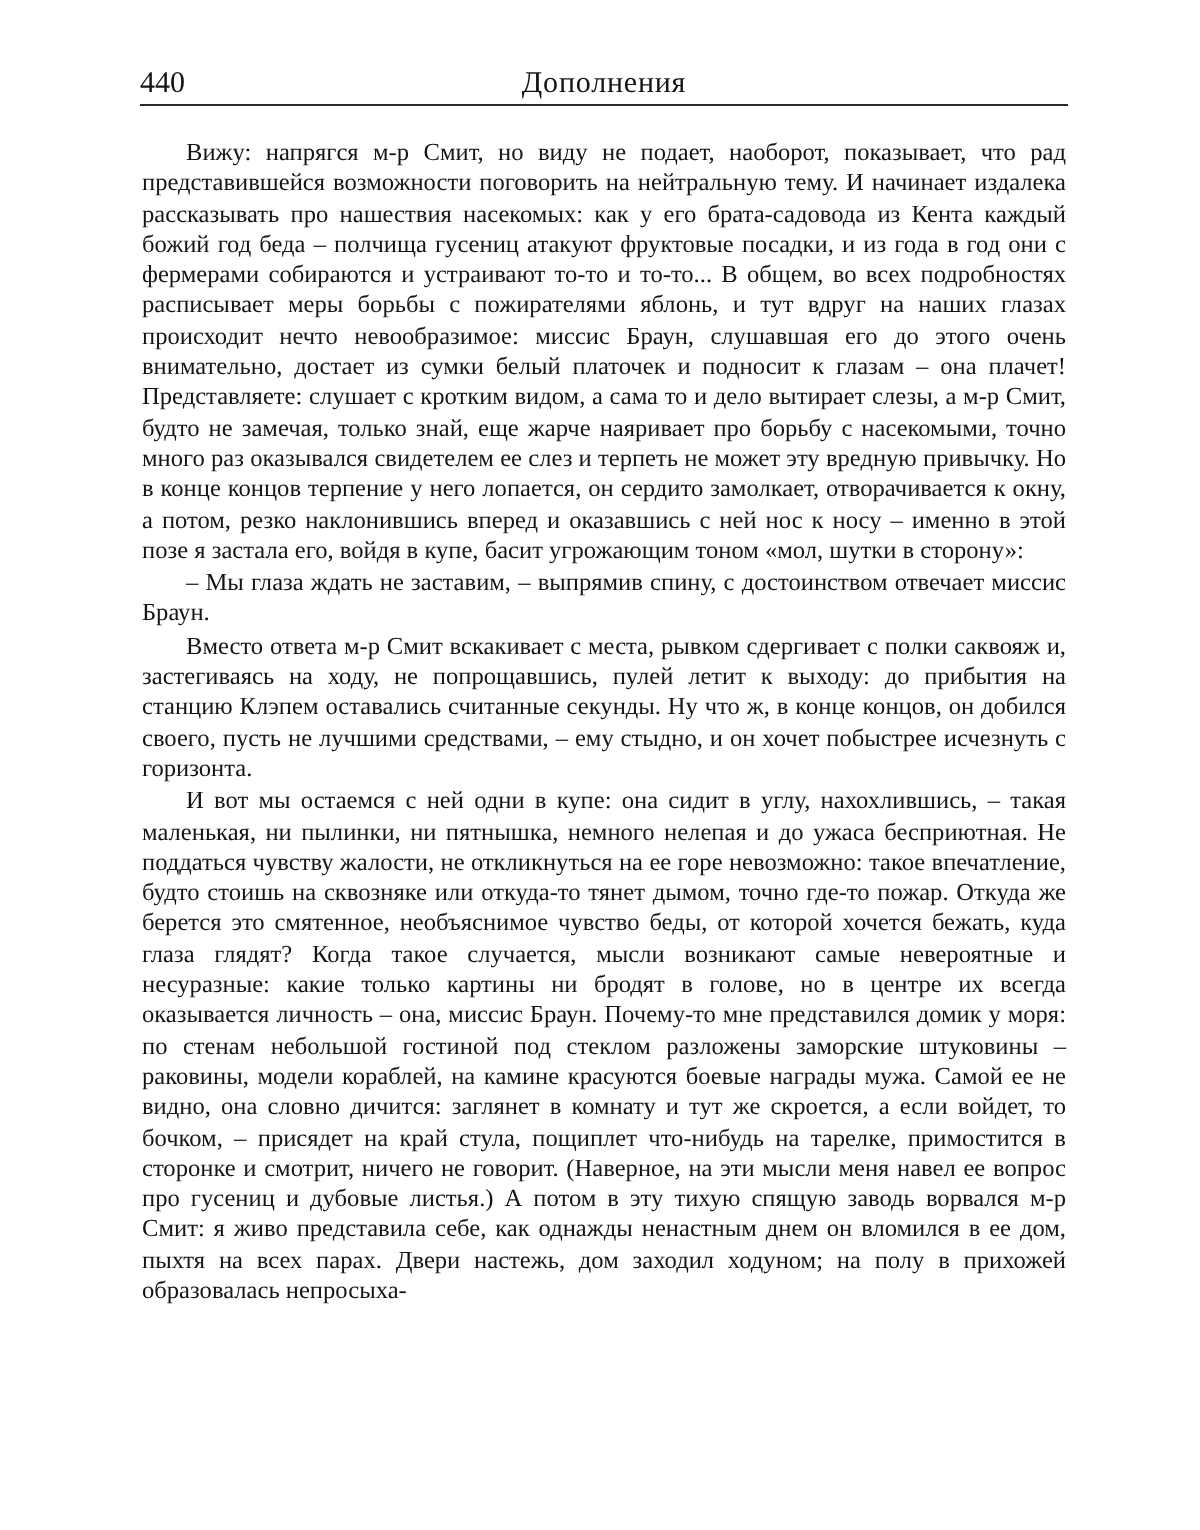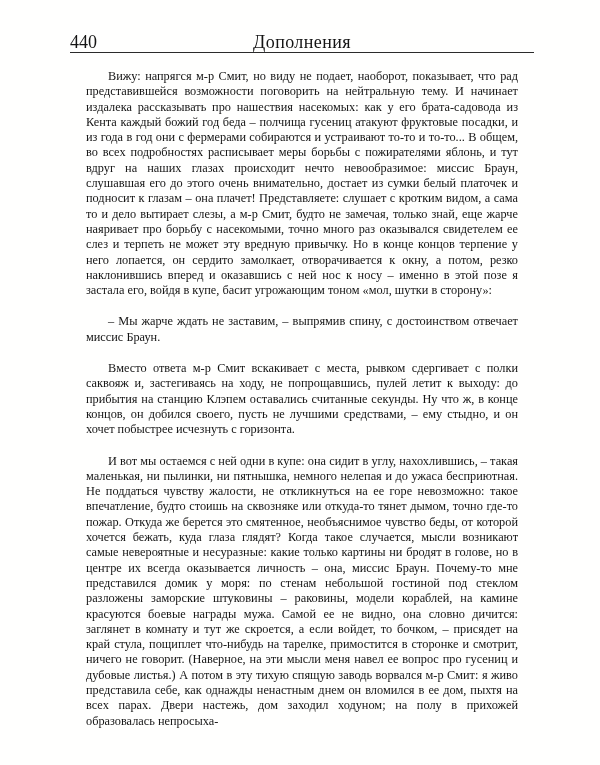--- a/index.html
+++ b/index.html
@@ -19,21 +19,21 @@
     background: #fffffe;
     padding: 34px 66px 18px 70px;
     font-family: "Liberation Serif", "DejaVu Serif", serif;
     color: #141414;
     overflow: hidden;
   }
   .page-header {
     position: relative;
     height: 16px;
     text-align: center;
-    font-size: 18px;
+    font-size: 15px;
     line-height: 16px;
     margin-bottom: 2px;
   }
   .page-number {
     position: absolute;
     left: 0;
     top: 0;
   }
   .running-title {
     letter-spacing: 0.4px;
@@ -45,36 +45,36 @@
     height: 0;
   }
   .page-body {
     font-size: 12.3px;
     line-height: 15.3px;
     text-align: justify;
     hyphens: auto;
     -webkit-hyphens: auto;
   }
   .para {
-    margin: 16px;
+    margin: 1px;
     text-indent: 22px;
   }
 </style>
 </head>
 <body>
 
 <div class="page">
 
   <header class="page-header">
     <span class="page-number">440</span>
     <span class="running-title">Дополнения</span>
   </header>
 
   <hr class="header-rule">
 
   <main class="page-body">
     <p class="para">Вижу: напрягся м-р Смит, но виду не подает, наоборот, показывает, что рад представившейся возможности поговорить на нейтральную тему. И начинает издалека рассказывать про нашествия насекомых: как у его брата-садовода из Кента каждый божий год беда – полчища гусениц атакуют фруктовые посадки, и из года в год они с фермерами собираются и устраивают то-то и то-то... В общем, во всех подробностях расписывает меры борьбы с пожирателями яблонь, и тут вдруг на наших глазах происходит нечто невообразимое: миссис Браун, слушавшая его до этого очень внимательно, достает из сумки белый платочек и подносит к глазам – она плачет! Представляете: слушает с кротким видом, а сама то и дело вытирает слезы, а м-р Смит, будто не замечая, только знай, еще жарче наяривает про борьбу с насекомыми, точно много раз оказывался свидетелем ее слез и терпеть не может эту вредную привычку. Но в конце концов терпение у него лопается, он сердито замолкает, отворачивается к окну, а потом, резко наклонившись вперед и оказавшись с ней нос к носу – именно в этой позе я застала его, войдя в купе, басит угрожающим тоном «мол, шутки в сторону»:</p>
-    <p class="para">– Мы жарче ждать не заставим, – выпрямив спину, с достоинством отвечает миссис Браун.</p>
+    <p class="para">– Мы глаза ждать не заставим, – выпрямив спину, с достоинством отвечает миссис Браун.</p>
     <p class="para">Вместо ответа м-р Смит вскакивает с места, рывком сдергивает с полки саквояж и, застегиваясь на ходу, не попрощавшись, пулей летит к выходу: до прибытия на станцию Клэпем оставались считанные секунды. Ну что ж, в конце концов, он добился своего, пусть не лучшими средствами, – ему стыдно, и он хочет побыстрее исчезнуть с горизонта.</p>
     <p class="para">И вот мы остаемся с ней одни в купе: она сидит в углу, нахохлившись, – такая маленькая, ни пылинки, ни пятнышка, немного нелепая и до ужаса бесприютная. Не поддаться чувству жалости, не откликнуться на ее горе невозможно: такое впечатление, будто стоишь на сквозняке или откуда-то тянет дымом, точно где-то пожар. Откуда же берется это смятенное, необъяснимое чувство беды, от которой хочется бежать, куда глаза глядят? Когда такое случается, мысли возникают самые невероятные и несуразные: какие только картины ни бродят в голове, но в центре их всегда оказывается личность – она, миссис Браун. Почему-то мне представился домик у моря: по стенам небольшой гостиной под стеклом разложены заморские штуковины – раковины, модели кораблей, на камине красуются боевые награды мужа. Самой ее не видно, она словно дичится: заглянет в комнату и тут же скроется, а если войдет, то бочком, – присядет на край стула, пощиплет что-нибудь на тарелке, примостится в сторонке и смотрит, ничего не говорит. (Наверное, на эти мысли меня навел ее вопрос про гусениц и дубовые листья.) А потом в эту тихую спящую заводь ворвался м-р Смит: я живо представила себе, как однажды ненастным днем он вломился в ее дом, пыхтя на всех парах. Двери настежь, дом заходил ходуном; на полу в прихожей образовалась непросыха-</p>
   </main>
 
 </div>
 
 </body></html>

